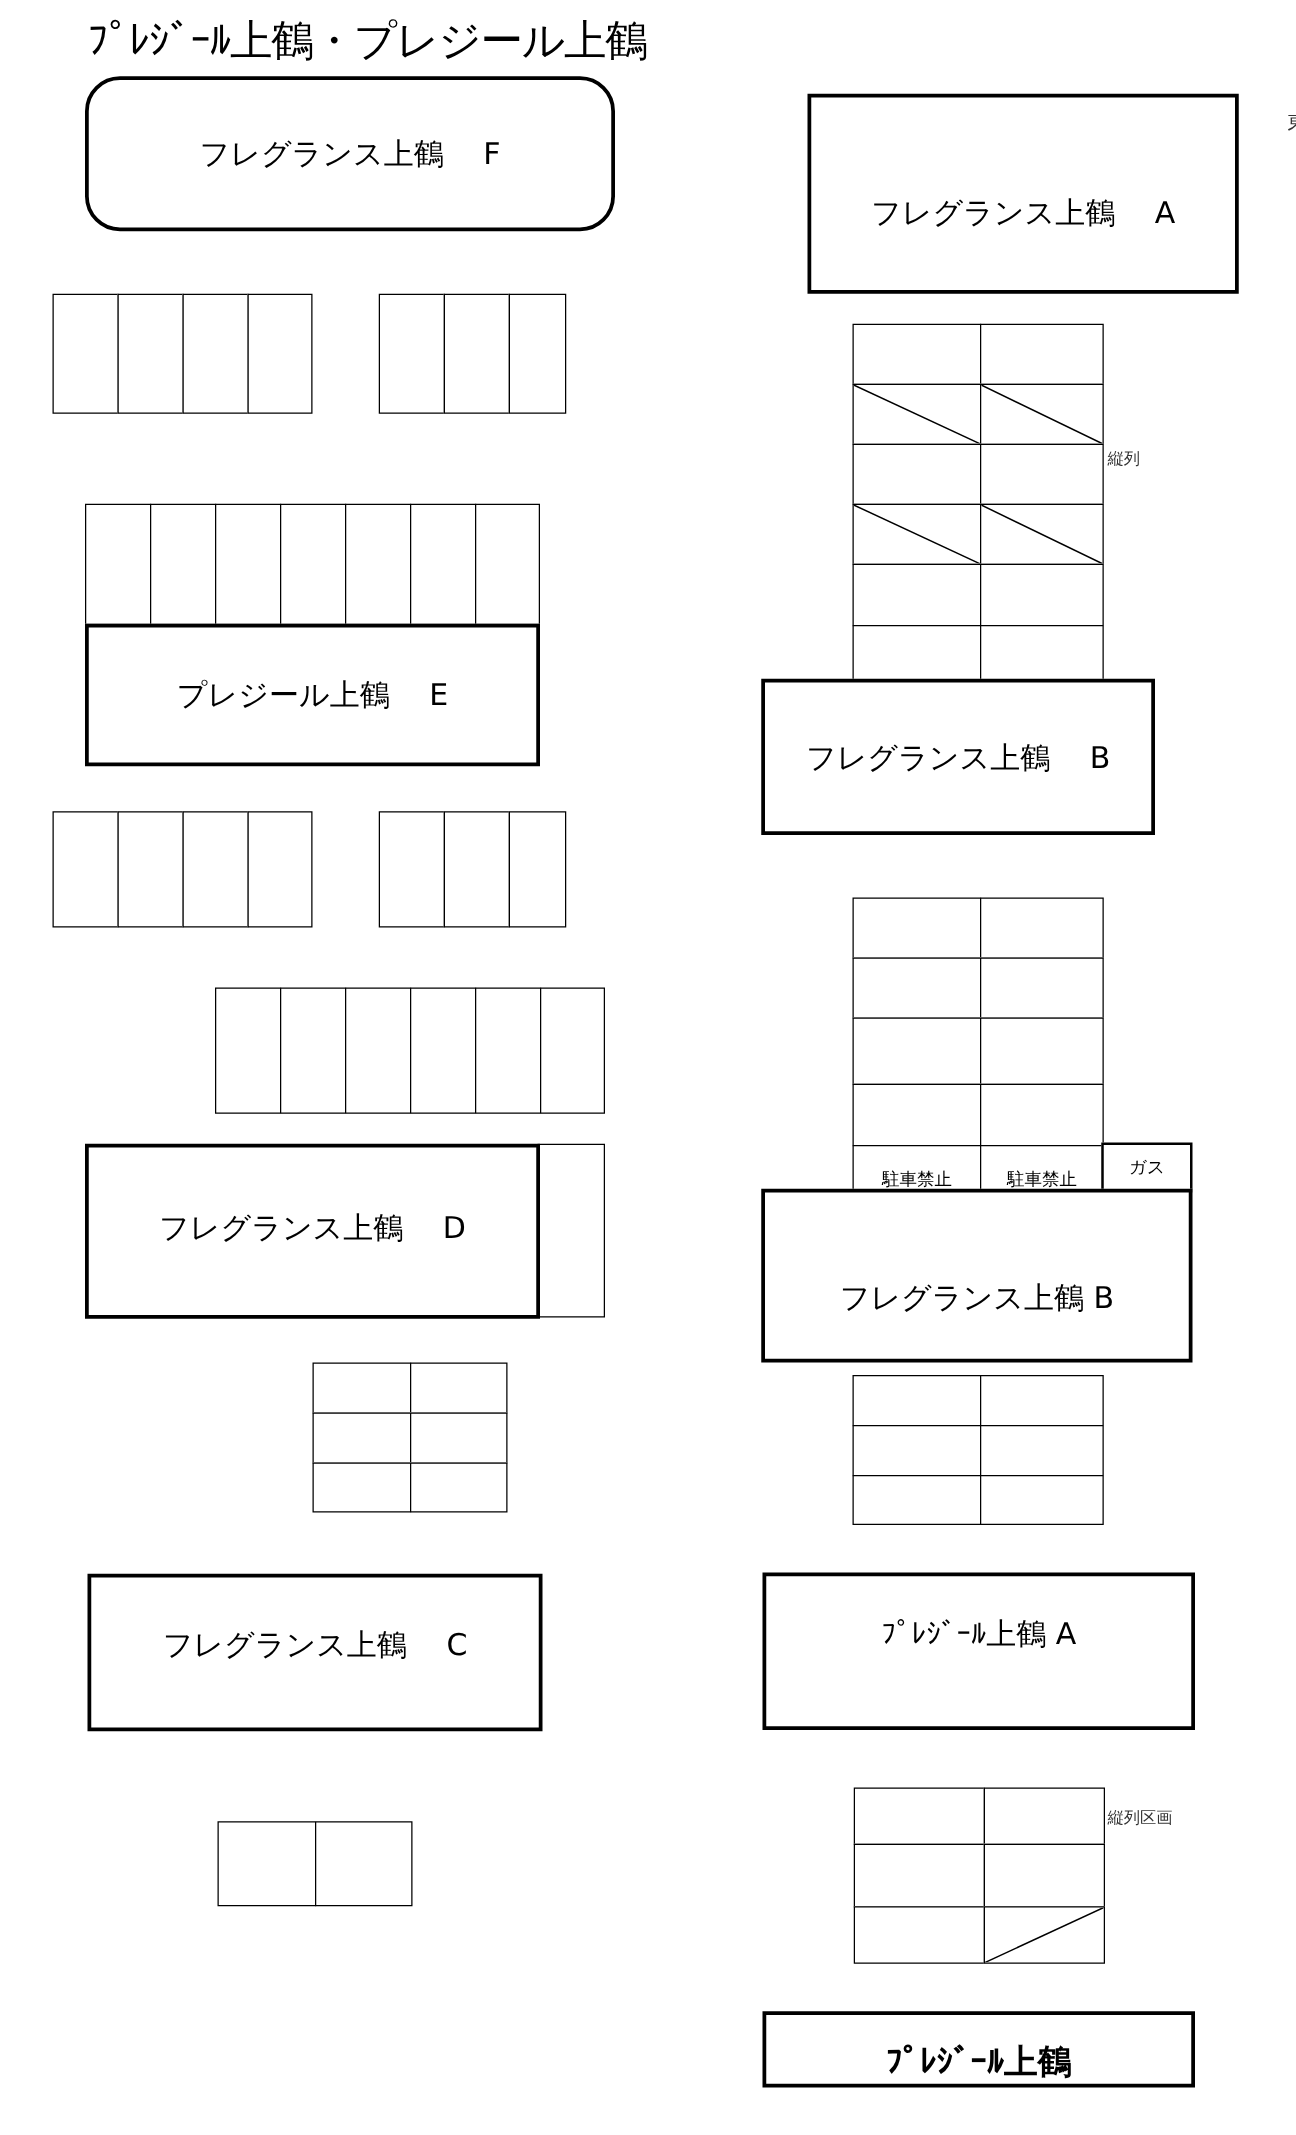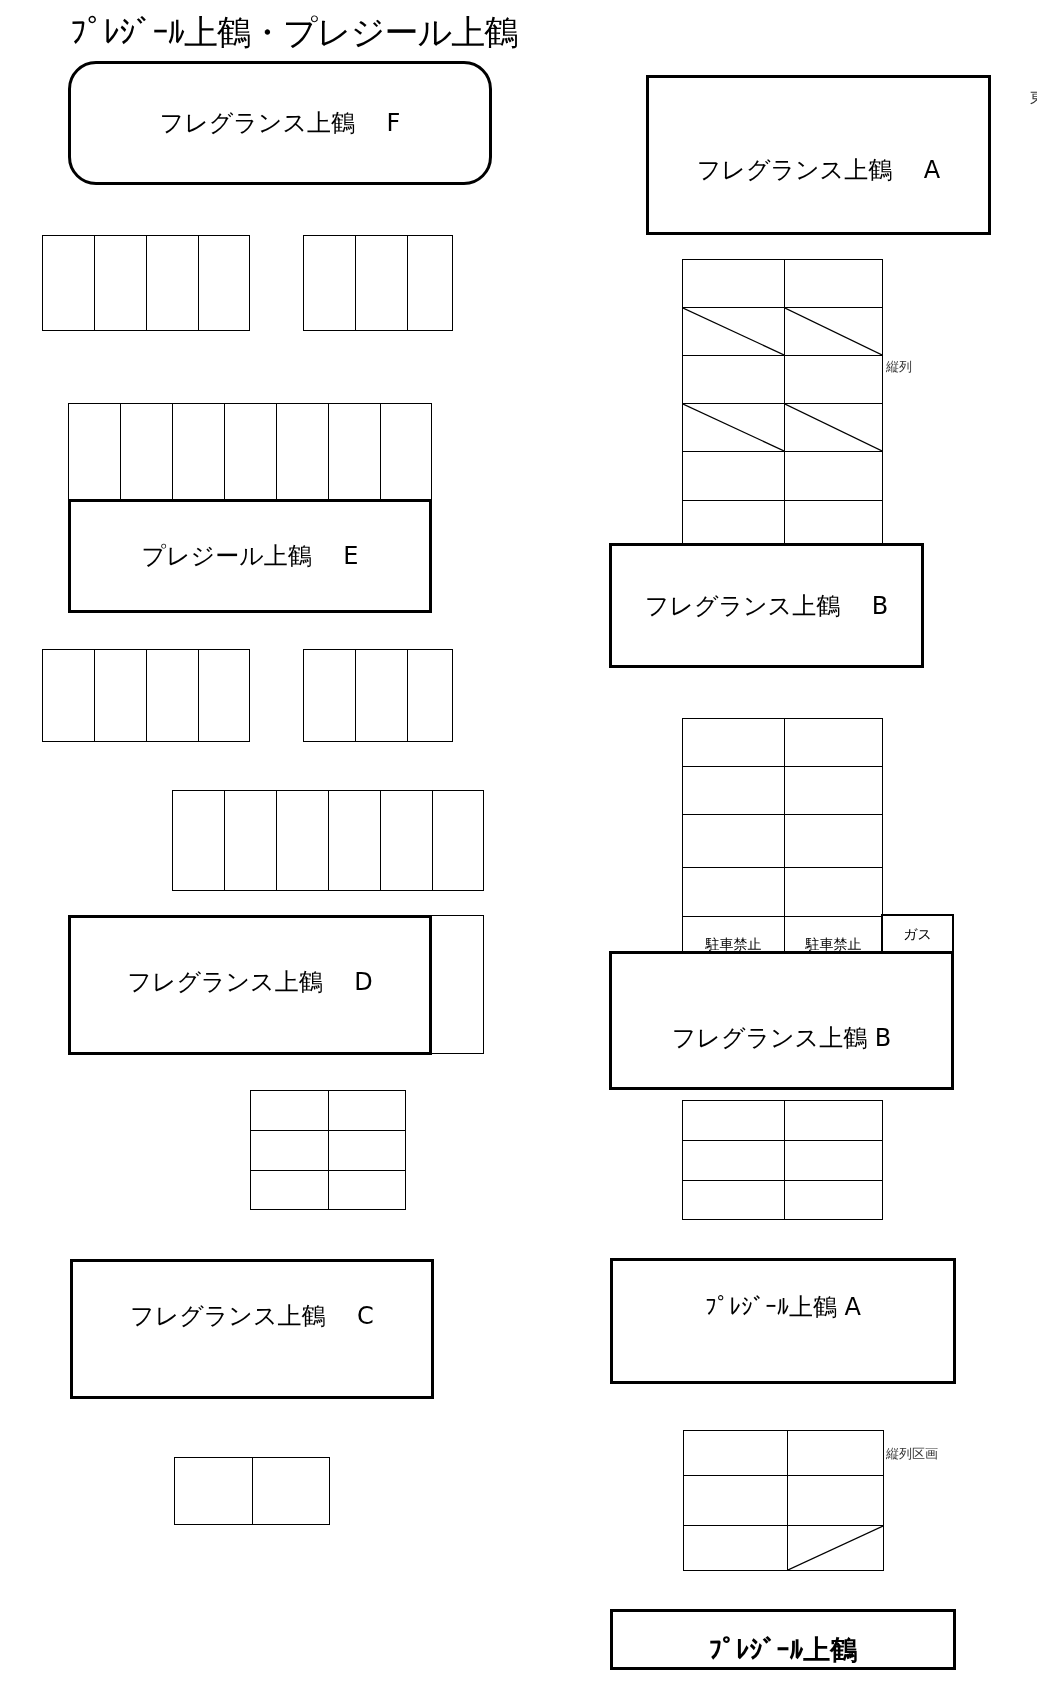--- a/index.html
+++ b/index.html
@@ -66,21 +66,21 @@
   <span class="lbl">フレグランス上鶴　 D</span>
 </div>
 
 <div class="cell" style="left:250px; top:1090px; width:79px; height:41px;"></div>
 <div class="cell" style="left:328px; top:1090px; width:78px; height:41px;"></div>
 <div class="cell" style="left:250px; top:1130px; width:79px; height:41px;"></div>
 <div class="cell" style="left:328px; top:1130px; width:78px; height:41px;"></div>
 <div class="cell" style="left:250px; top:1170px; width:79px; height:40px;"></div>
 <div class="cell" style="left:328px; top:1170px; width:78px; height:40px;"></div>
 
-<div class="bldg" style="left:70px; top:1259px; width:364px; height:140px; align-items:flex-start; padding-top:38px;">
+<div class="bldg" style="left:70px; top:1259px; width:364px; height:126px; align-items:flex-start; padding-top:38px;">
   <span class="lbl">フレグランス上鶴　 C</span>
 </div>
 
 <div class="cell" style="left:174px; top:1457px; width:79px; height:68px;"></div>
 <div class="cell" style="left:252px; top:1457px; width:78px; height:68px;"></div>
 
 <div class="bldg" style="left:609px; top:75px; width:345px; height:160px; align-items:flex-start; padding-top:76px;margin-left:37px;">
   <span class="lbl">フレグランス上鶴　 A</span>
 </div>
 

